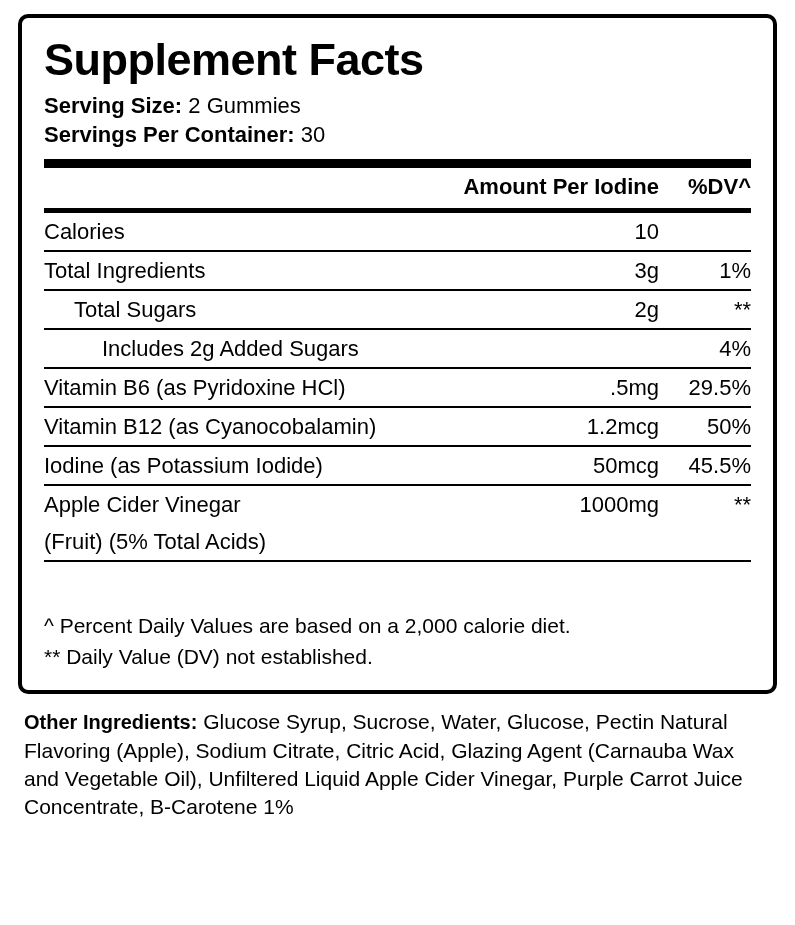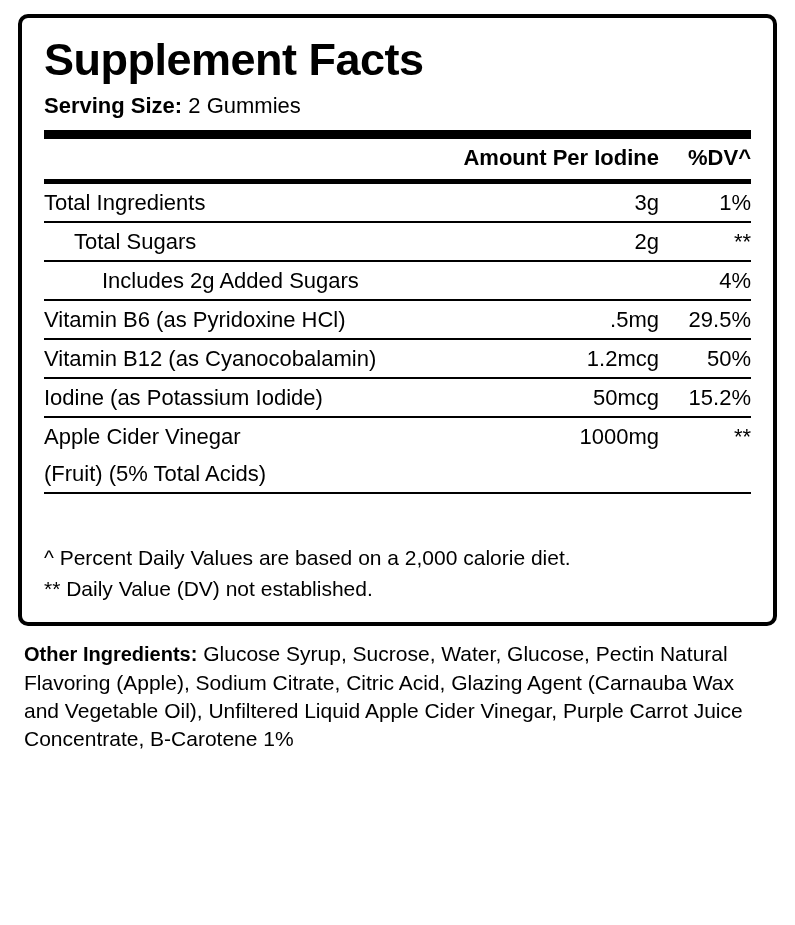--- a/index.html
+++ b/index.html
@@ -109,37 +109,46 @@
 
   <div class="panel">
 
     <div class="title">Supplement Facts</div>
 
     <div class="serving-line">
       <b>Serving Size:</b>
       <span>2 Gummies</span>
     </div>
 
+    <div class="serving-line">
+      <b>Servings Per Container:</b>
+      <span>30</span>
+    </div>
 
     <div class="rule-thick"></div>
 
     <table class="facts">
       <tbody>
           <tr class="head">
         <td class="name"></td>
         <td class="amount">Amount Per Iodine</td>
         <td class="dv">%DV^</td>
       </tr>
     </tbody>
       </table>
 
     <div class="rule-med"></div>
 
     <table class="facts">
       <tbody>
+          <tr>
+        <td class="name">Calories</td>
+        <td class="amount">10</td>
+        <td class="dv"></td>
+      </tr>
       <tr>
         <td class="name">Total Ingredients</td>
         <td class="amount">3g</td>
         <td class="dv">1%</td>
       </tr>
       <tr>
         <td class="name indent1">Total Sugars</td>
         <td class="amount">2g</td>
         <td class="dv">**</td>
       </tr>
@@ -154,21 +163,21 @@
         <td class="dv">29.5%</td>
       </tr>
       <tr>
         <td class="name">Vitamin B12 (as Cyanocobalamin)</td>
         <td class="amount">1.2mcg</td>
         <td class="dv">50%</td>
       </tr>
       <tr>
         <td class="name">Iodine (as Potassium Iodide)</td>
         <td class="amount">50mcg</td>
-        <td class="dv">15.2%</td>
+        <td class="dv">45.5%</td>
       </tr>
       <tr class="no-border">
         <td class="name">Apple Cider Vinegar</td>
         <td class="amount">1000mg</td>
         <td class="dv">**</td>
       </tr>
       <tr>
         <td class="name">(Fruit) (5% Total Acids)</td>
         <td class="amount"></td>
         <td class="dv"></td>

